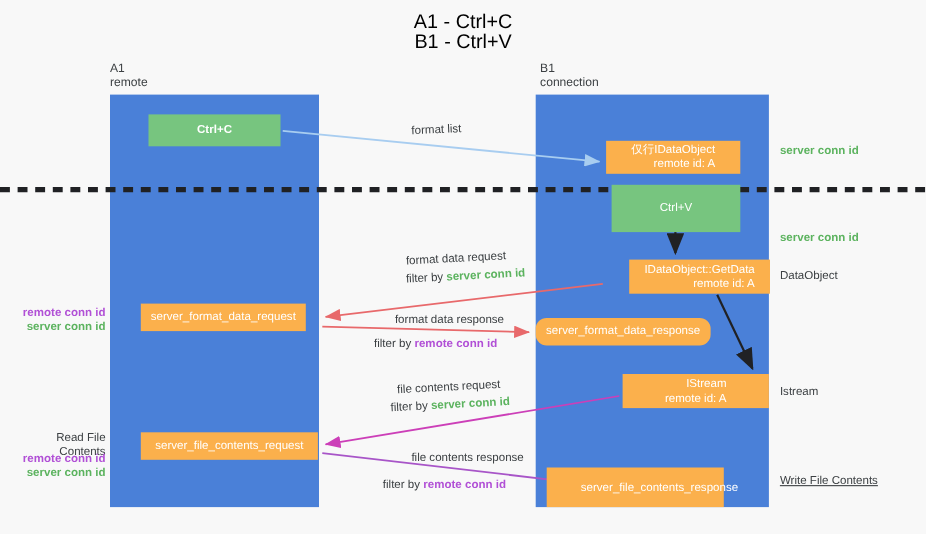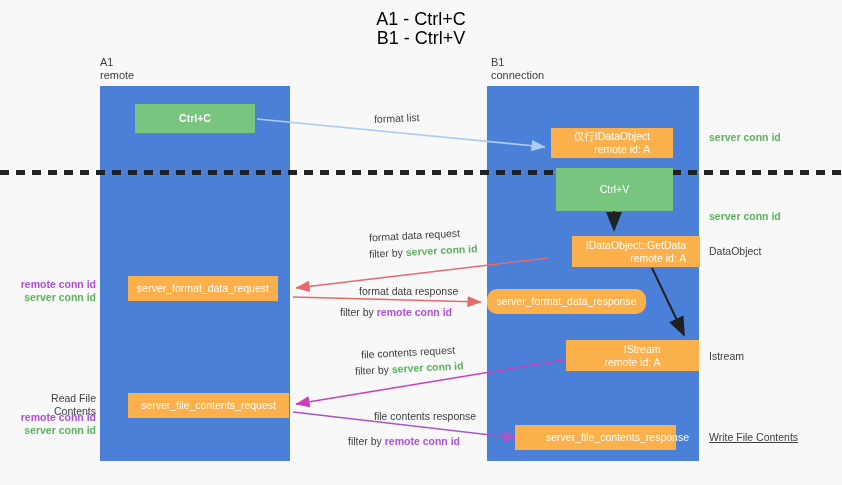--- a/index.html
+++ b/index.html
@@ -82,21 +82,21 @@
   #box-ctrlc { left: 135px; top: 104px; width: 120px; height: 29px; font-weight: bold; }
   #box-ctrlv { left: 556px; top: 168px; width: 117px; height: 43px; }
 
   
   #box-idataobject      { left: 551px; top: 128px; width: 122px; height: 30px; }
   #box-getdata          { left: 551px; top: 236px; width: 128px; height: 31px; margin-left: 21px; }
   #box-istream          { left: 566px; top: 340px; width: 133px; height: 31px; }
   #box-fmt-req          { left: 128px; top: 276px; width: 150px; height: 25px; }
   #box-fmt-resp         { left: 487px; top: 289px; width: 159px; height: 25px; border-radius: 10px; }
   #box-file-req         { left: 128px; top: 393px; width: 161px; height: 25px; }
-  #box-file-resp        { left: 515px; top: 425px; width: 161px; height: 25px; padding-left: 44px; }
+  #box-file-resp        { left: 497px; top: 425px; width: 161px; height: 36px; padding-left: 44px; }
 
   
   .side-label {
     position: absolute;
     font-size: 10.5px;
     line-height: 13px;
     color: #3c4043;
   }
   .lbl-green  { color: #5cb35f; font-weight: bold; }
   .lbl-purple { color: #b150d6; font-weight: bold; }

